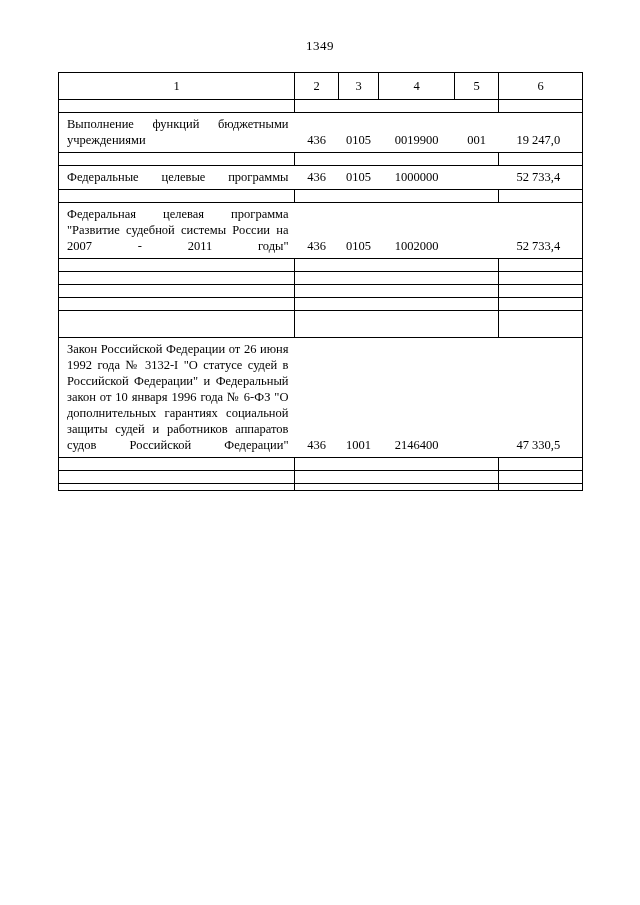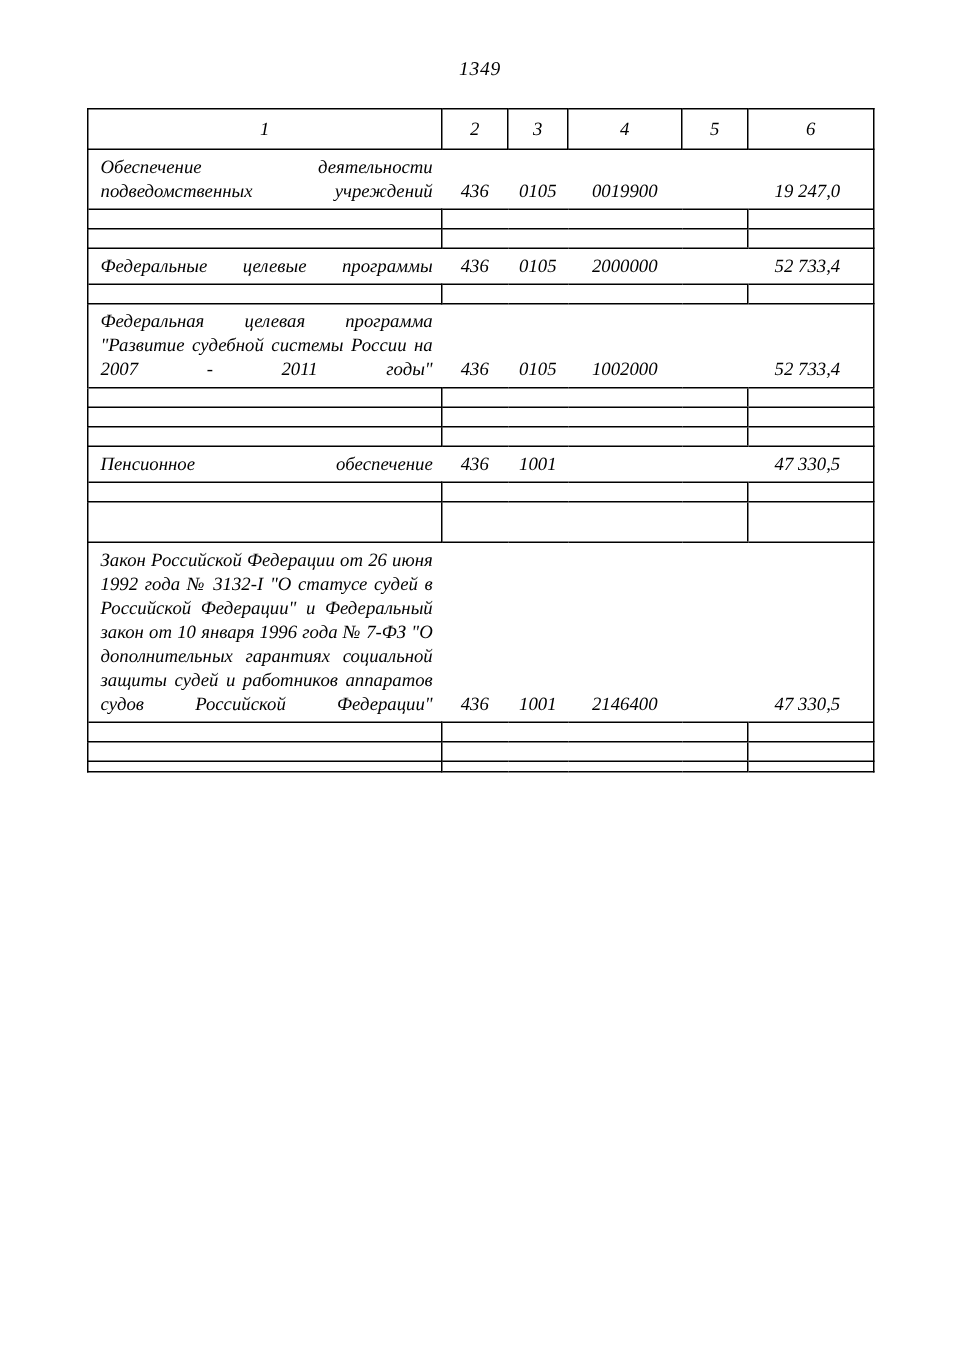--- a/index.html
+++ b/index.html
@@ -13,21 +13,20 @@
     font-family: "Liberation Serif", serif;
     color: #000000;
     position: relative;
     overflow: hidden;
   }
   .page {
     position: relative;
     width: 640px;
     height: 905px;
     box-sizing: border-box;
-    font-style: italic;
   }
   .page-number {
     text-align: center;
     font-size: 13px;
     padding-top: 38px;
     letter-spacing: 0.5px;
   }
   .table-wrap {
     margin: 18px 58px 0 58px;
   }
@@ -128,49 +127,49 @@
       </colgroup>
       <tbody id="table-body">
         <tr class="colnums">
           <td>1</td>
           <td>2</td>
           <td>3</td>
           <td>4</td>
           <td>5</td>
           <td>6</td>
         </tr>
-      <tr class="body-row">
-            <td class="c-name">Обеспечение деятельности подведомственных учреждений</td>
+          <tr class="spacer-row">
+            <td></td>
+            <td class="mid"></td>
+            <td class="mid"></td>
+            <td class="mid"></td>
+            <td class="mid"></td>
+            <td></td>
+          </tr>
+          <tr class="body-row">
+            <td class="c-name">Выполнение функций бюджетными учреждениями</td>
             <td class="c-num">436</td>
             <td class="c-num">0105</td>
             <td class="c-num">0019900</td>
-            <td class="c-num"></td>
+            <td class="c-num">001</td>
             <td class="c-sum nowrap">19 247,0</td>
           </tr>
           <tr class="spacer-row">
             <td></td>
             <td class="mid"></td>
             <td class="mid"></td>
             <td class="mid"></td>
             <td class="mid"></td>
             <td></td>
           </tr>
-          <tr class="spacer-row">
-            <td></td>
-            <td class="mid"></td>
-            <td class="mid"></td>
-            <td class="mid"></td>
-            <td class="mid"></td>
-            <td></td>
-          </tr>
           <tr class="body-row">
             <td class="c-name">Федеральные целевые программы</td>
             <td class="c-num">436</td>
             <td class="c-num">0105</td>
-            <td class="c-num">2000000</td>
+            <td class="c-num">1000000</td>
             <td class="c-num"></td>
             <td class="c-sum nowrap">52 733,4</td>
           </tr>
           <tr class="spacer-row">
             <td></td>
             <td class="mid"></td>
             <td class="mid"></td>
             <td class="mid"></td>
             <td class="mid"></td>
             <td></td>
@@ -200,46 +199,38 @@
             <td></td>
           </tr>
           <tr class="spacer-row">
             <td></td>
             <td class="mid"></td>
             <td class="mid"></td>
             <td class="mid"></td>
             <td class="mid"></td>
             <td></td>
           </tr>
-          <tr class="body-row">
-            <td class="c-name nojust">Пенсионное обеспечение</td>
-            <td class="c-num">436</td>
-            <td class="c-num">1001</td>
-            <td class="c-num"></td>
-            <td class="c-num"></td>
-            <td class="c-sum nowrap">47 330,5</td>
-          </tr>
           <tr class="spacer-row">
             <td></td>
             <td class="mid"></td>
             <td class="mid"></td>
             <td class="mid"></td>
             <td class="mid"></td>
             <td></td>
           </tr>
           <tr class="spacer-row tall-spacer">
             <td></td>
             <td class="mid"></td>
             <td class="mid"></td>
             <td class="mid"></td>
             <td class="mid"></td>
             <td></td>
           </tr>
           <tr class="body-row">
-            <td class="c-name">Закон Российской Федерации от 26 июня 1992 года № 3132-I "О статусе судей в Российской Федерации" и Федеральный закон от 10 января 1996 года № 7-ФЗ "О дополнительных гарантиях социальной защиты судей и работников аппаратов судов Российской Федерации"</td>
+            <td class="c-name">Закон Российской Федерации от 26 июня 1992 года № 3132-I "О статусе судей в Российской Федерации" и Федеральный закон от 10 января 1996 года № 6-ФЗ "О дополнительных гарантиях социальной защиты судей и работников аппаратов судов Российской Федерации"</td>
             <td class="c-num">436</td>
             <td class="c-num">1001</td>
             <td class="c-num">2146400</td>
             <td class="c-num"></td>
             <td class="c-sum nowrap">47 330,5</td>
           </tr>
           <tr class="spacer-row">
             <td></td>
             <td class="mid"></td>
             <td class="mid"></td>

